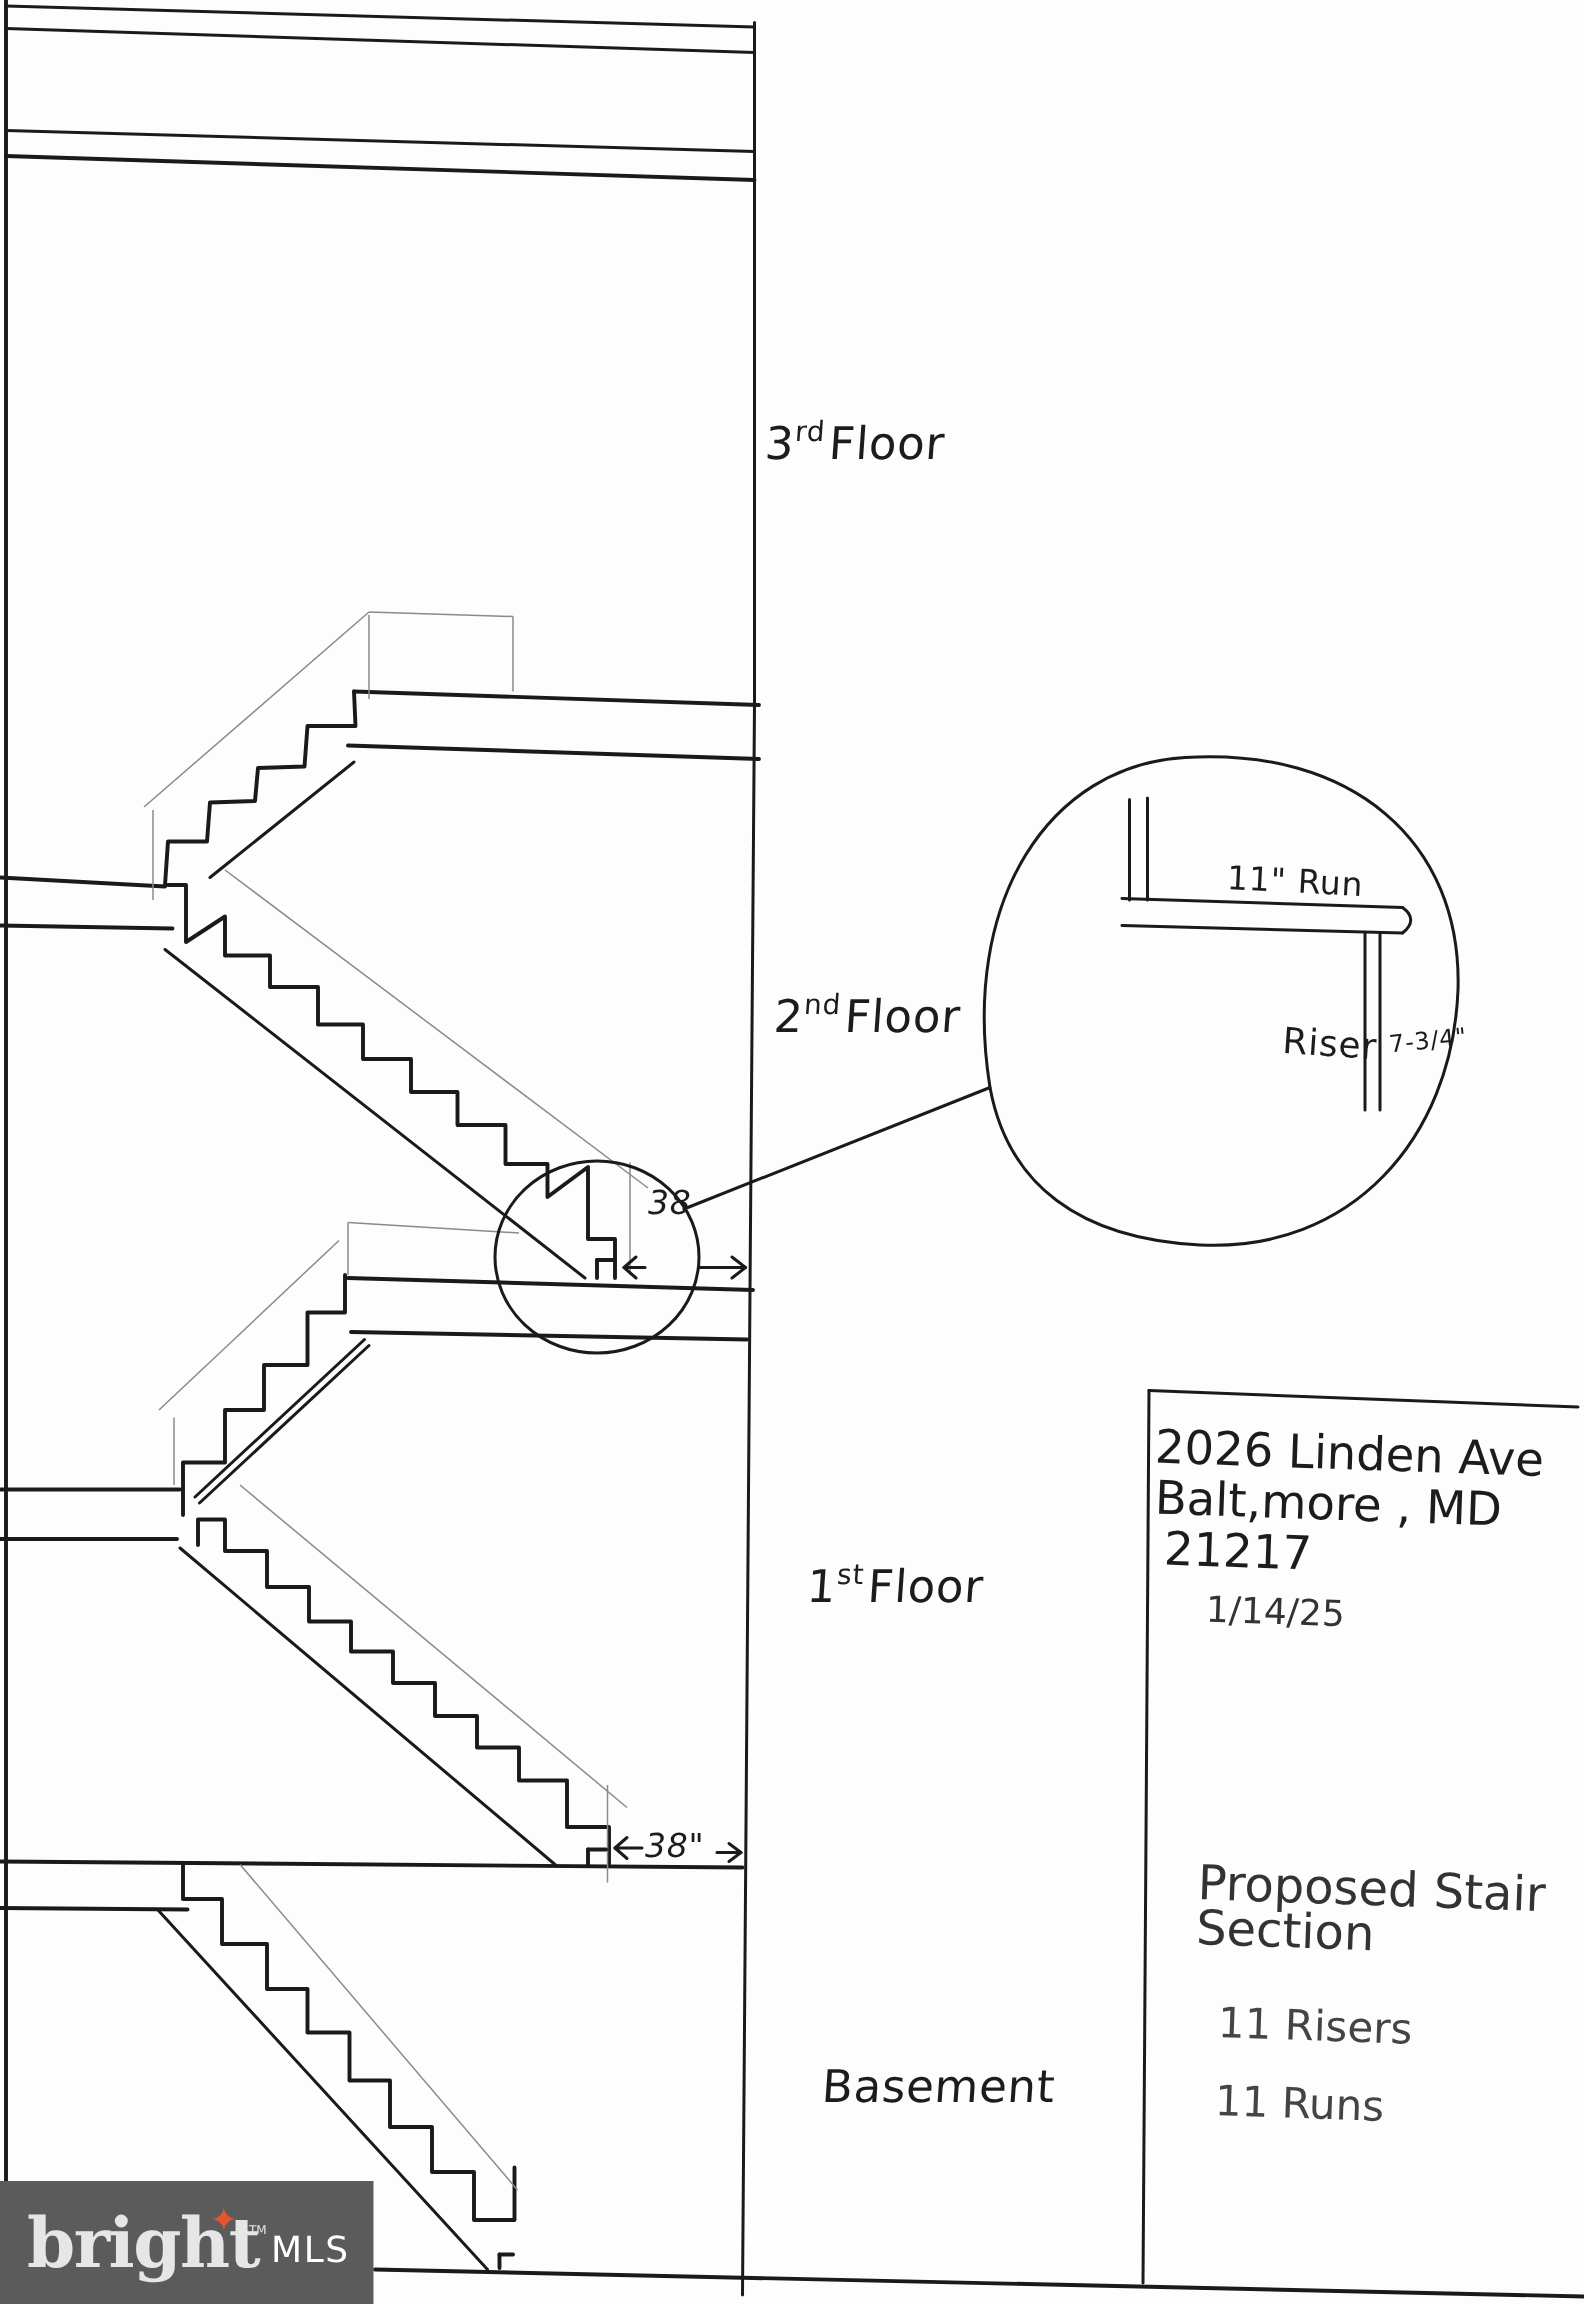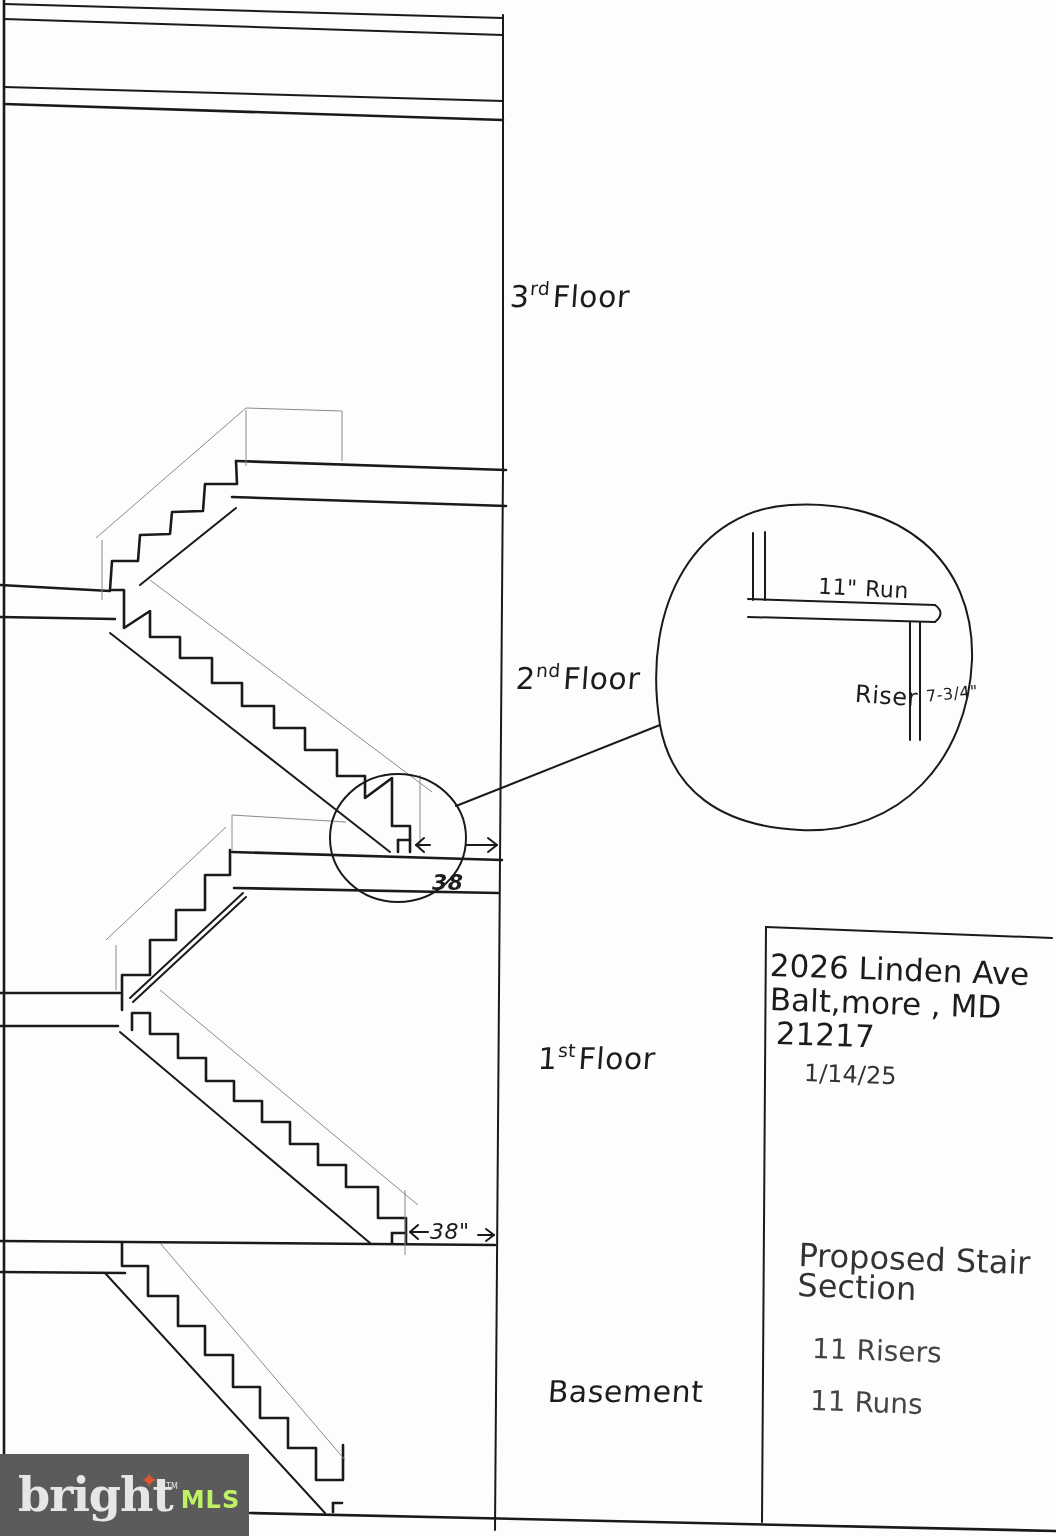--- a/index.html
+++ b/index.html
@@ -56,24 +56,23 @@
       font-size: 22px;
     }
     .logo-tm {
       position: absolute; left: 166px; top: 12px;
       color: #e6e6e6; font-family: "DejaVu Sans", sans-serif;
       font-size: 8px;
       margin-top: 16px;
     }
     .logo-mls {
       font-family: "DejaVu Sans", sans-serif;
-      font-size: 24px; color: #bef264;
+      font-size: 24px; color: #ffffff;
       margin-left: 8px; margin-top: 10px;
       letter-spacing: 1px;
-      font-weight: bold;
     }
   </style>
 </head>
 <body>
 
 <div class="page">
 
   <svg class="drawing" viewBox="0 0 1056 1536">
 
     <g>
@@ -186,21 +185,21 @@
   <div class="hand floor-label" style="left:516px; top:660px;">
     <span>2</span><sup>nd</sup><span>Floor</span>
   </div>
   <div class="hand floor-label" style="left:538px; top:1040px;">
     <span>1</span><sup>st</sup><span>Floor</span>
   </div>
   <div class="hand floor-label" style="left:548px; top:1374px;">
     <span>Basement</span>
   </div>
 
-  <div class="hand dim-label" style="left:432px; top:870px;font-weight:bold;">38</div>
+  <div class="hand dim-label" style="left:432px; top:790px;">38</div>
   <div class="hand dim-label" style="left:430px; top:1219px;">38"</div>
 
   <div class="hand detail-run" style="left:818px; top:576px;">11" Run</div>
   <div class="hand detail-riser" style="left:855px; top:682px;">Riser</div>
   <div class="hand detail-riser-dim" style="left:926px; top:684px;">7-3/4"</div>
 
   <div class="title-block">
     <div class="tb-line">2026 Linden Ave</div>
     <div class="tb-line">Balt,more , MD</div>
     <div class="tb-line" style="margin-left:6px;">21217</div>

